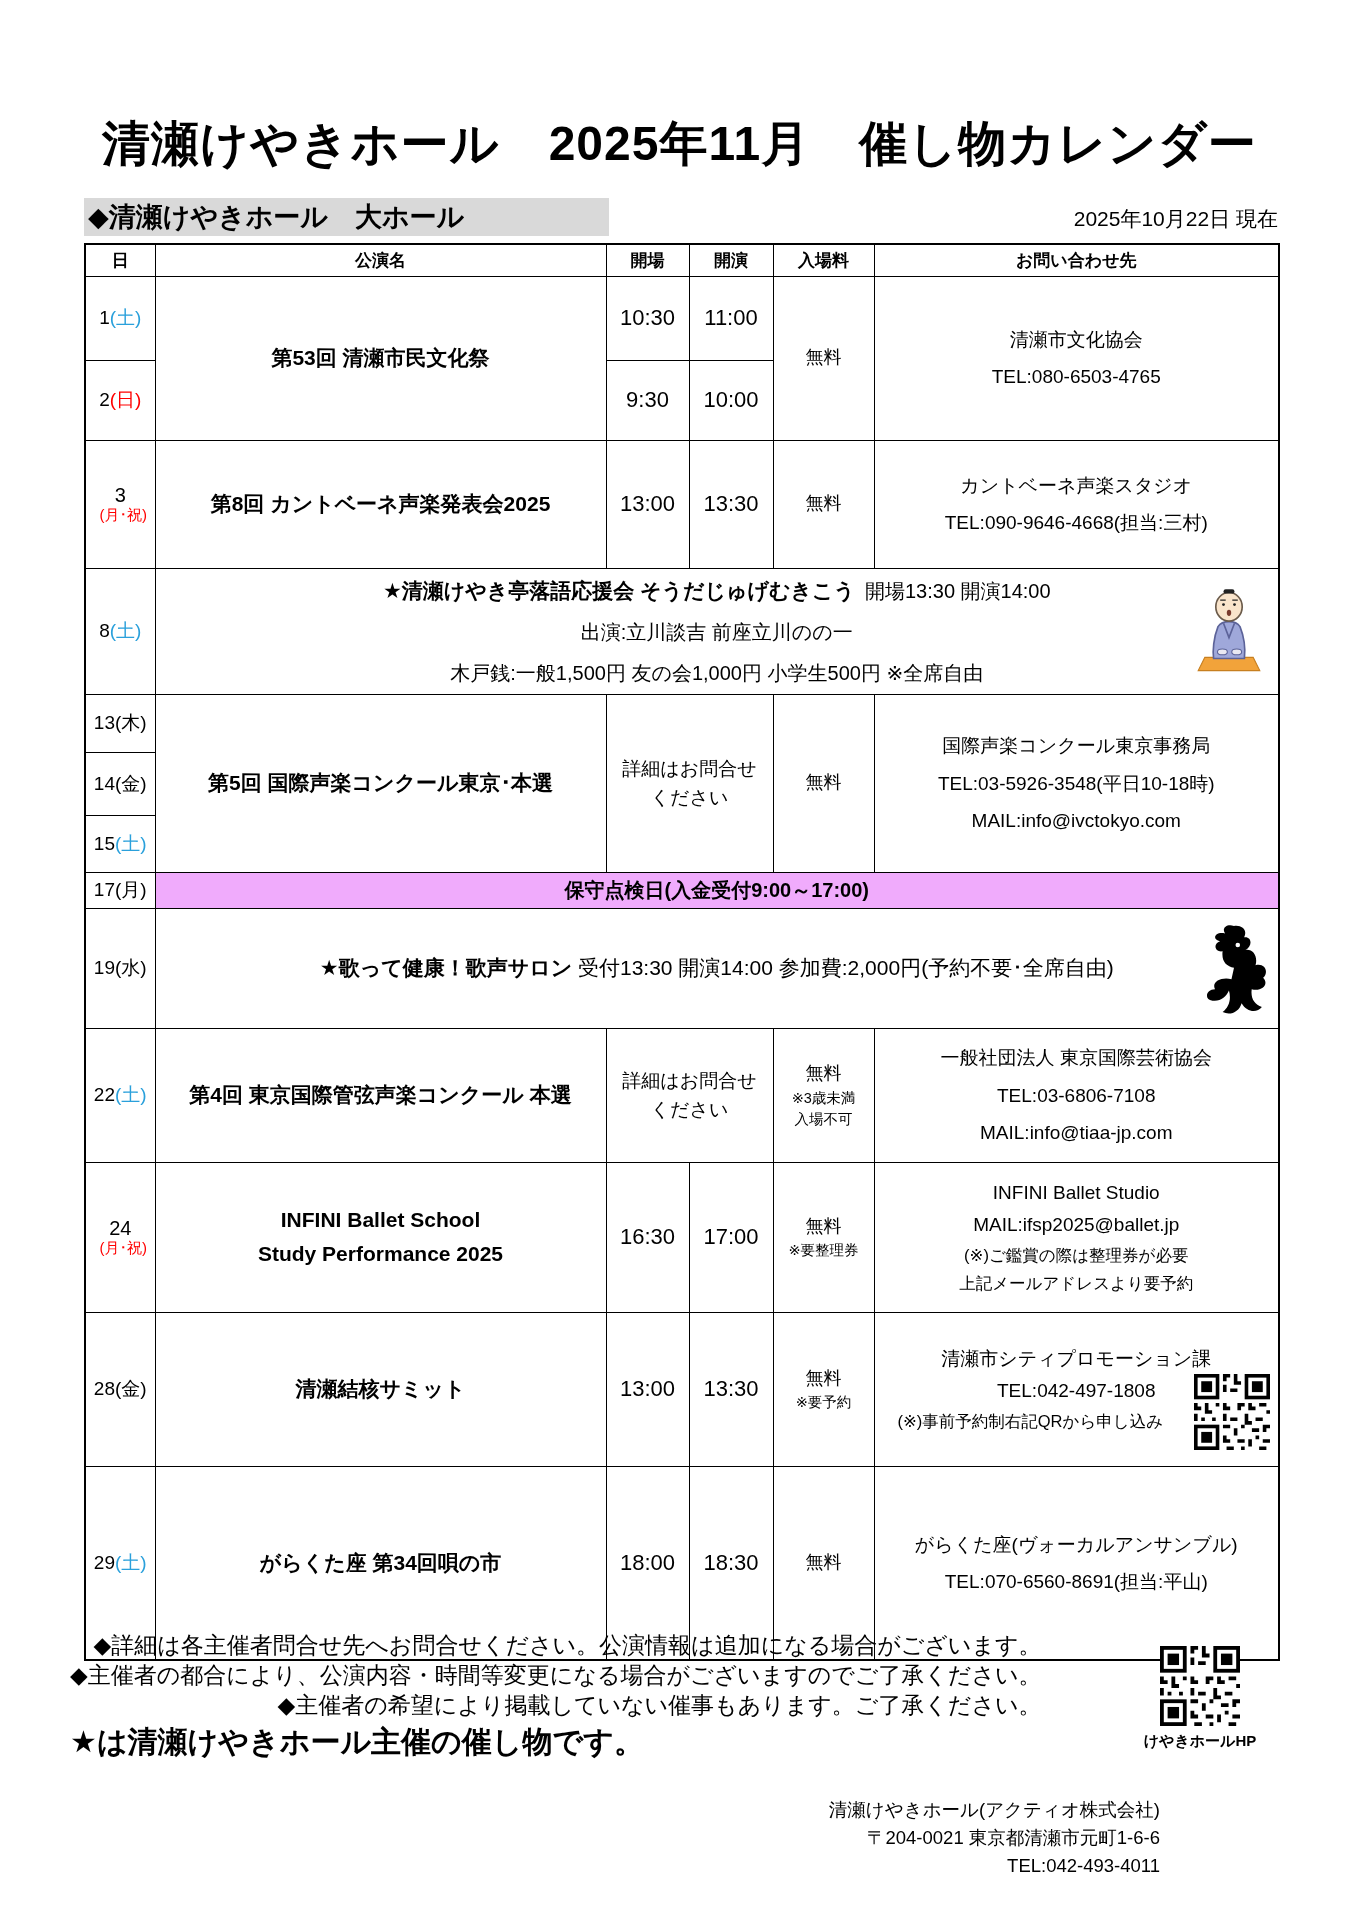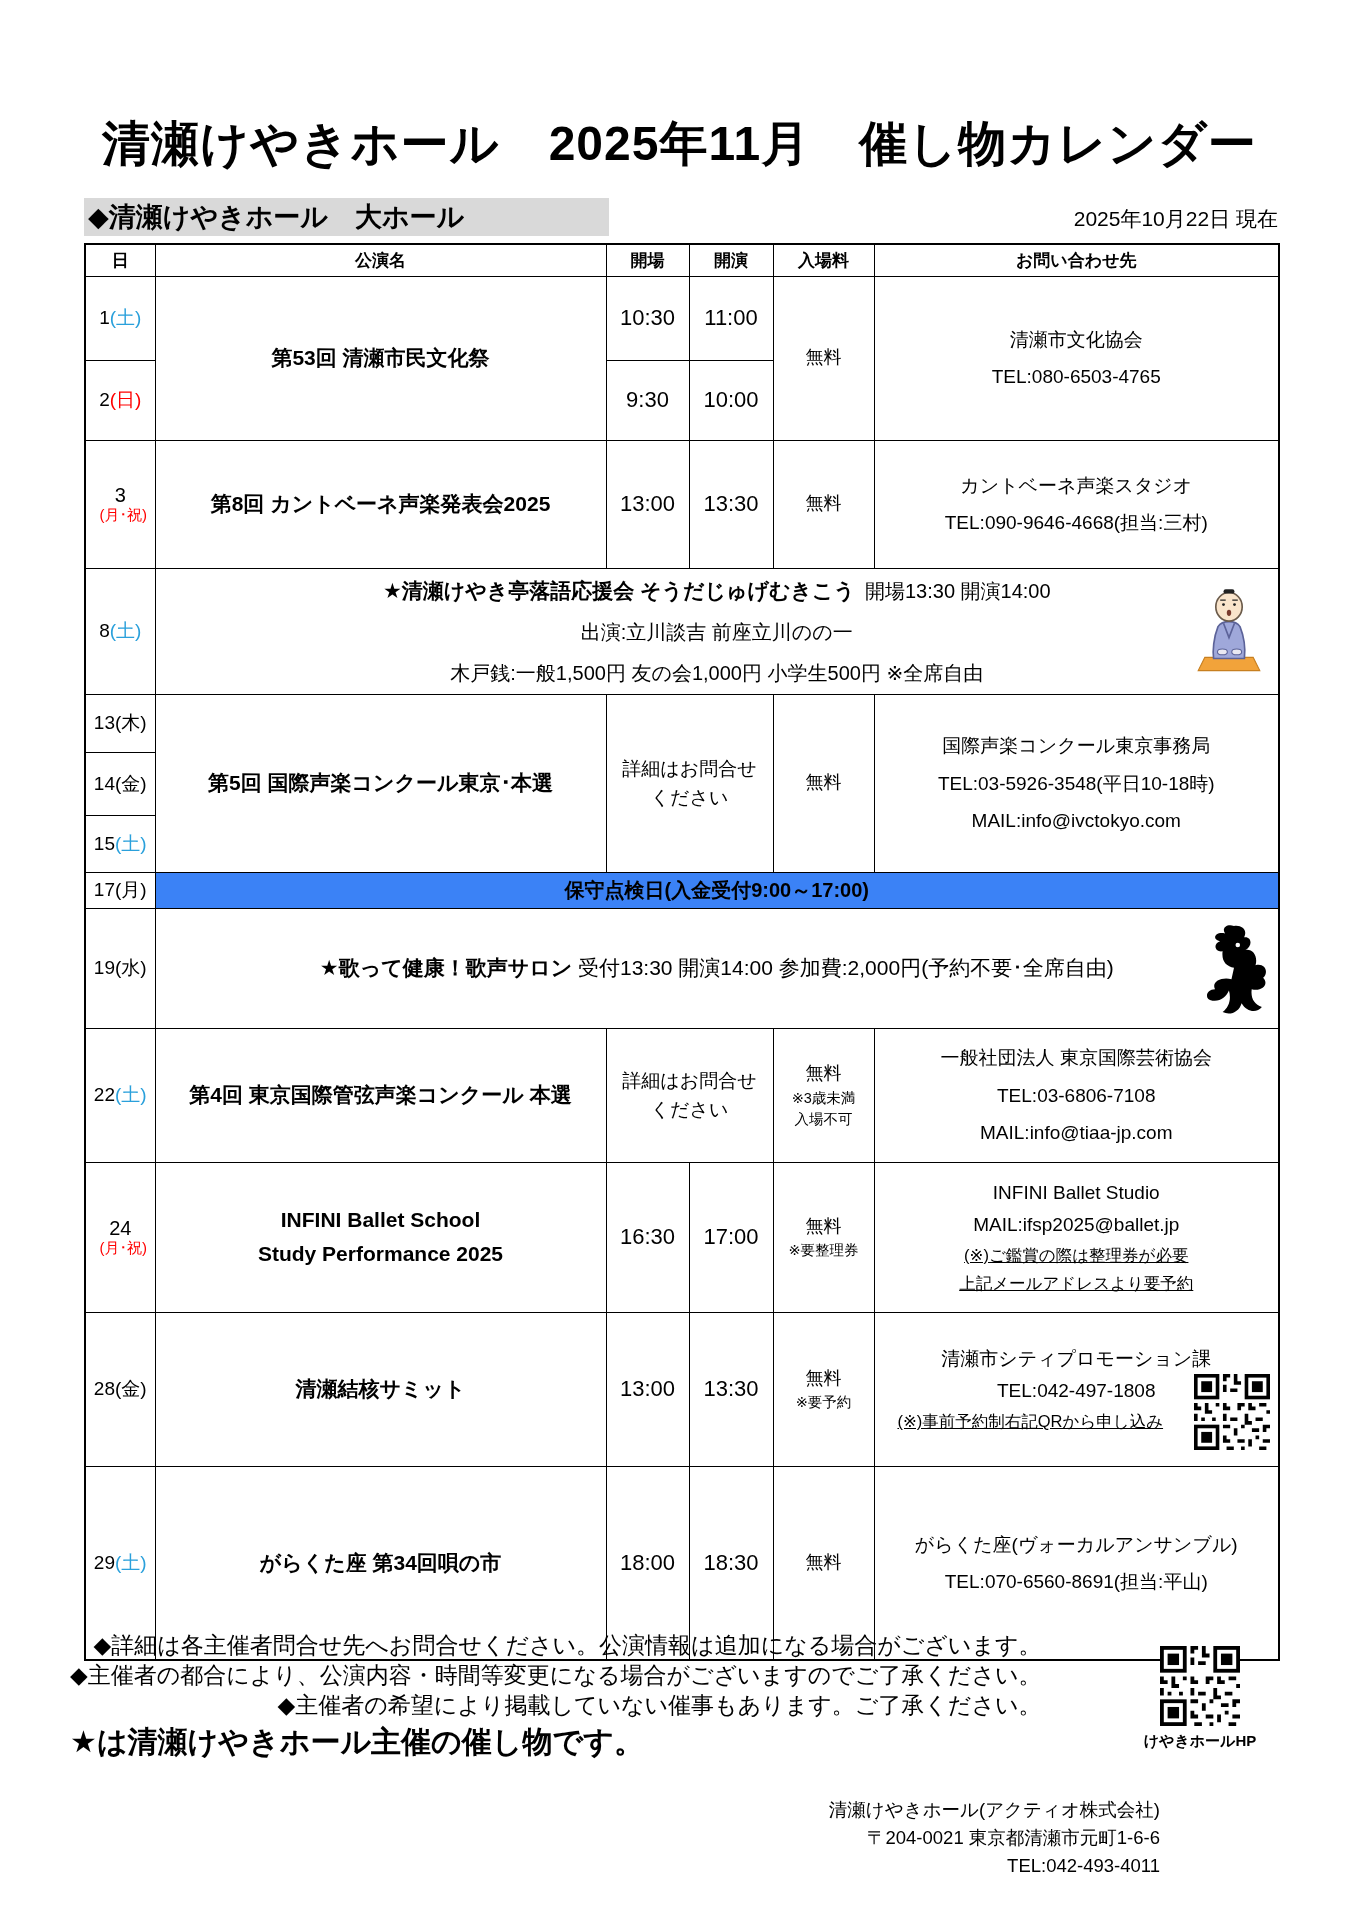--- a/index.html
+++ b/index.html
@@ -28,23 +28,23 @@
   .blue{color:#2aa0db;}
   .red{color:#ff0000;}
   .day-stack .num{display:block;font-size:20px;line-height:1.15;}
   .day-stack .dow{display:block;font-size:15px;line-height:1.1;padding-left:6px;}
   .event{font-size:21px;font-weight:bold;line-height:1.6;}
   .time{font-size:22px;}
   .fee{font-size:18px;line-height:1.55;}
   .fee .fee-note{display:block;font-size:14.5px;line-height:1.45;}
   .contact{font-size:19px;line-height:1.95;position:relative;}
   .contact.tight{line-height:1.7;}
-  .contact .small{font-size:16.5px;text-decoration:underline;}
+  .contact .small{font-size:16.5px;}
   .inquire{font-size:19px;line-height:1.55;}
-  .gray-bg{background:#3b82f6;}
+  .gray-bg{background:#f0abfc;}
   .maint{font-size:20px;font-weight:bold;}
   .wide-ev{position:relative;font-size:20px;line-height:2.05;}
   .wide-ev .b{font-weight:bold;font-size:21px;}
   .wide-ev .rest{margin-left:10px;}
   .salon{position:relative;font-size:21px;}
   .salon .b{font-weight:bold;}
 
   .rakugo-svg{position:absolute;right:16px;top:16px;width:66px;height:92px;}
   .singer-svg{position:absolute;right:6px;top:14px;width:76px;height:92px;}
   .qr-r28{position:absolute;right:8px;bottom:16px;width:76px;height:76px;}

